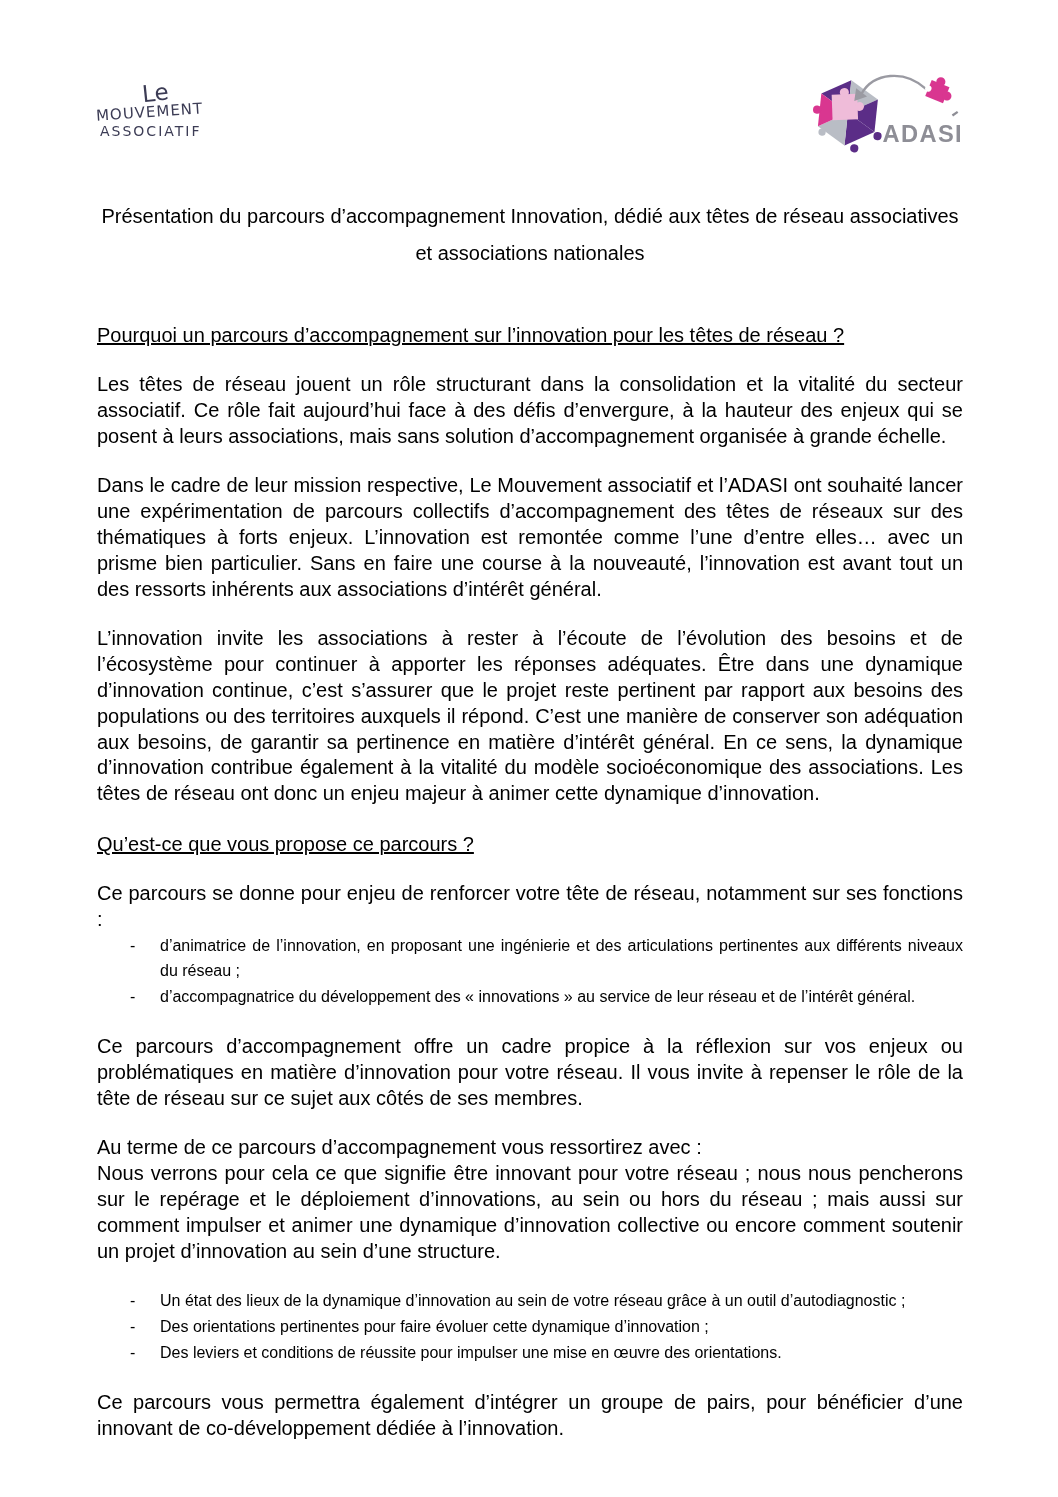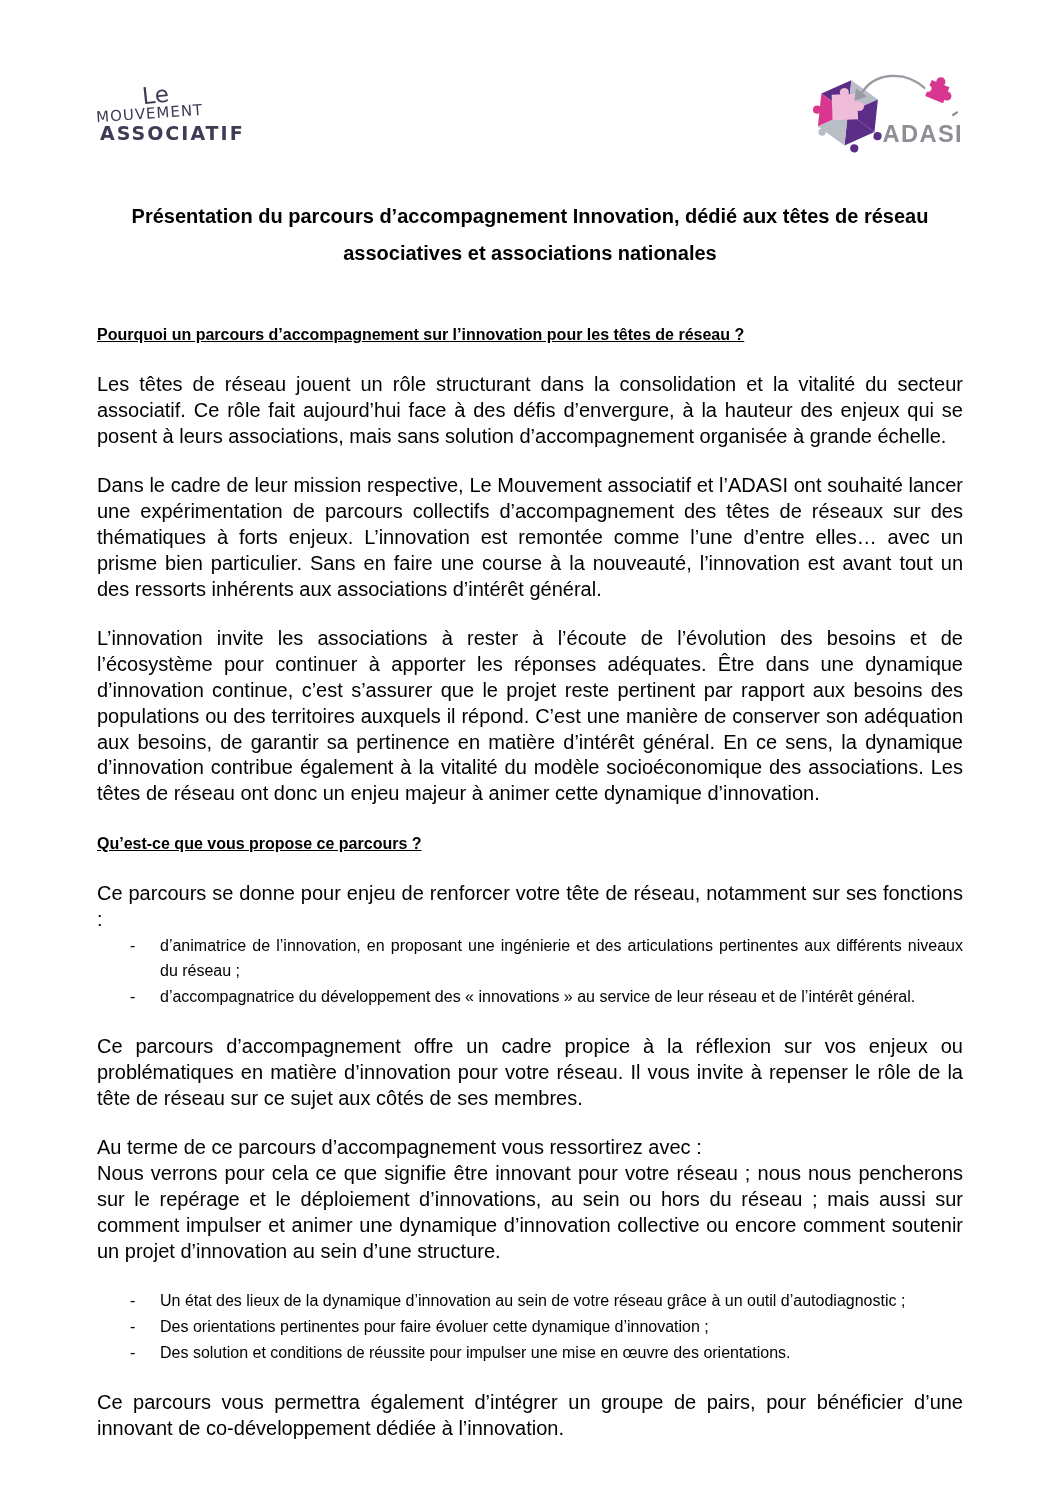--- a/index.html
+++ b/index.html
@@ -16,39 +16,39 @@
   
   .logo-lma {
     position:absolute; left:96px; top:80px;
     color:#3c3c55;
     font-family:"DejaVu Sans", sans-serif;
     line-height:1;
     user-select:none;
   }
   .lma-l1 { font-size:23px; margin-left:46px; transform:rotate(-6deg); font-weight:400; }
   .lma-l2 { font-size:15px; letter-spacing:1px; transform:rotate(-4deg); margin-top:2px; font-weight:400; }
-  .lma-l3 { font-size:19px; letter-spacing:2px; margin-top:4px; margin-left:4px; font-weight:700; }
+  .lma-l3 { font-size:14px; letter-spacing:2px; margin-top:4px; margin-left:4px; font-weight:400; }
 
   .logo-adasi { position:absolute; right:88px; top:66px; width:164px; height:90px; }
   .logo-adasi svg { width:164px; height:90px; display:block; }
 
   
   .content {
     position:absolute;
     left:97px; top:198px;
     width:866px;
   }
   .doc-title {
-    font-size:20px; font-weight:bold;
+    font-size:20px; font-weight:normal;
     text-align:center;
     line-height:37px;
     margin:0 0 50px 0;
   }
   .sec-heading {
-    font-size:16px; font-weight:bold;
+    font-size:20px; font-weight:normal;
     text-decoration:underline;
     margin:0 0 24px 0;
     line-height:26px;
   }
   .para {
     font-size:20px;
     line-height:25.8px;
     text-align:justify;
     margin:0 0 24px 0;
   }
@@ -149,20 +149,20 @@
       <div class="li">
         <span class="marker">-</span>
         <span class="li-text">Un état des lieux de la dynamique d’innovation au sein de votre réseau grâce à un outil d’autodiagnostic ;</span>
       </div>
       <div class="li">
         <span class="marker">-</span>
         <span class="li-text">Des orientations pertinentes pour faire évoluer cette dynamique d’innovation ;</span>
       </div>
       <div class="li">
         <span class="marker">-</span>
-        <span class="li-text">Des solution et conditions de réussite pour impulser une mise en œuvre des orientations.</span>
+        <span class="li-text">Des leviers et conditions de réussite pour impulser une mise en œuvre des orientations.</span>
       </div>
     </div>
 
     <p class="para">Ce parcours vous permettra également d’intégrer un groupe de pairs, pour bénéficier d’une innovant de co-développement dédiée à l’innovation.</p>
 
   </div>
 </div>
 
 </body></html>

